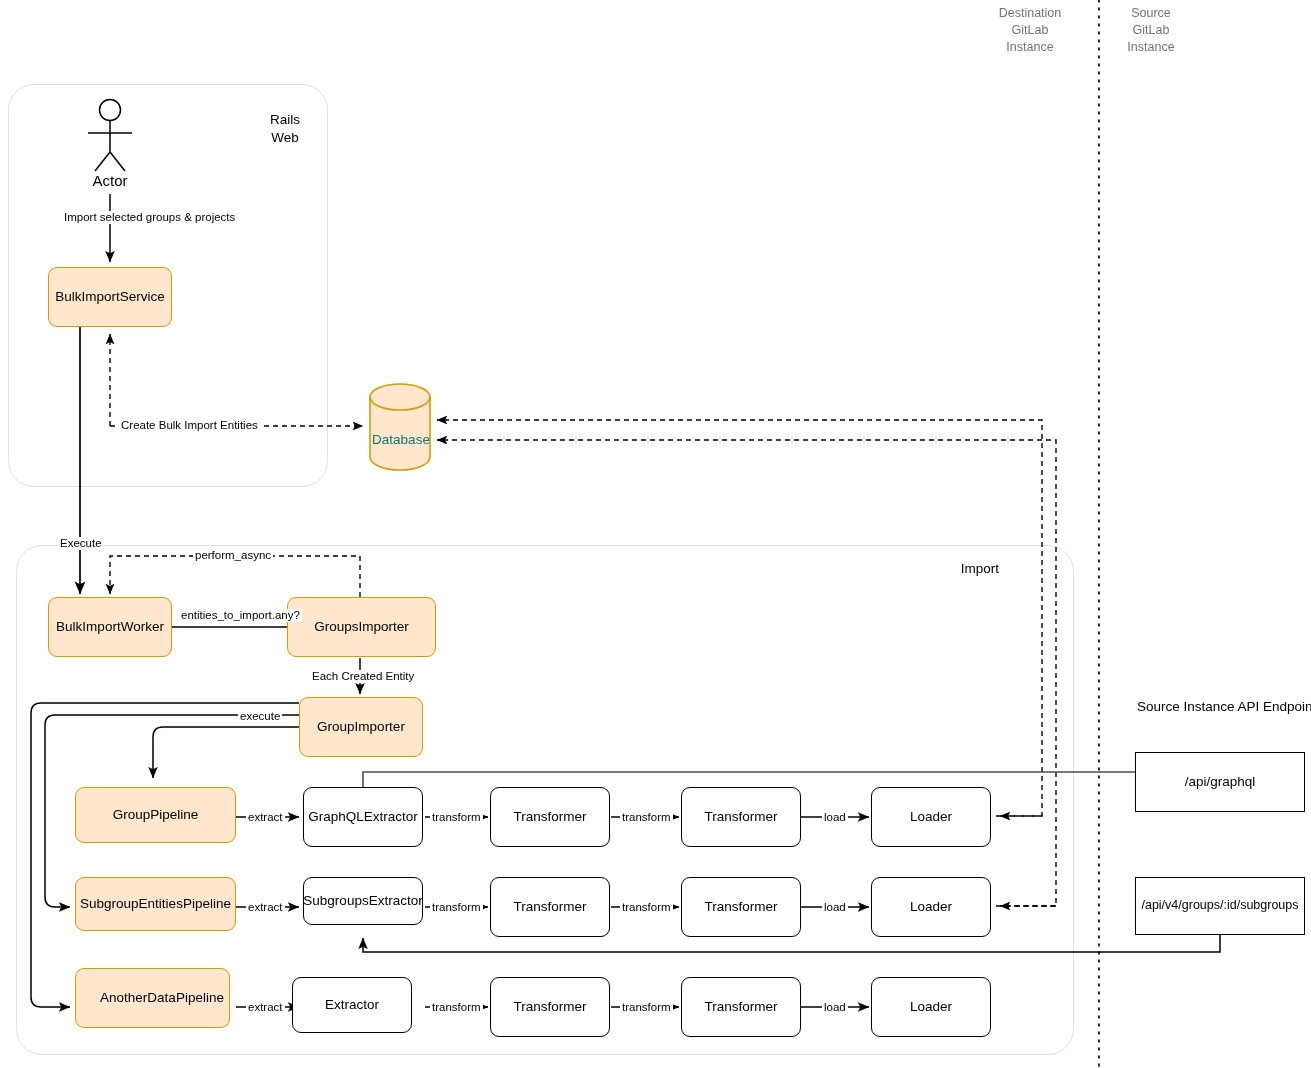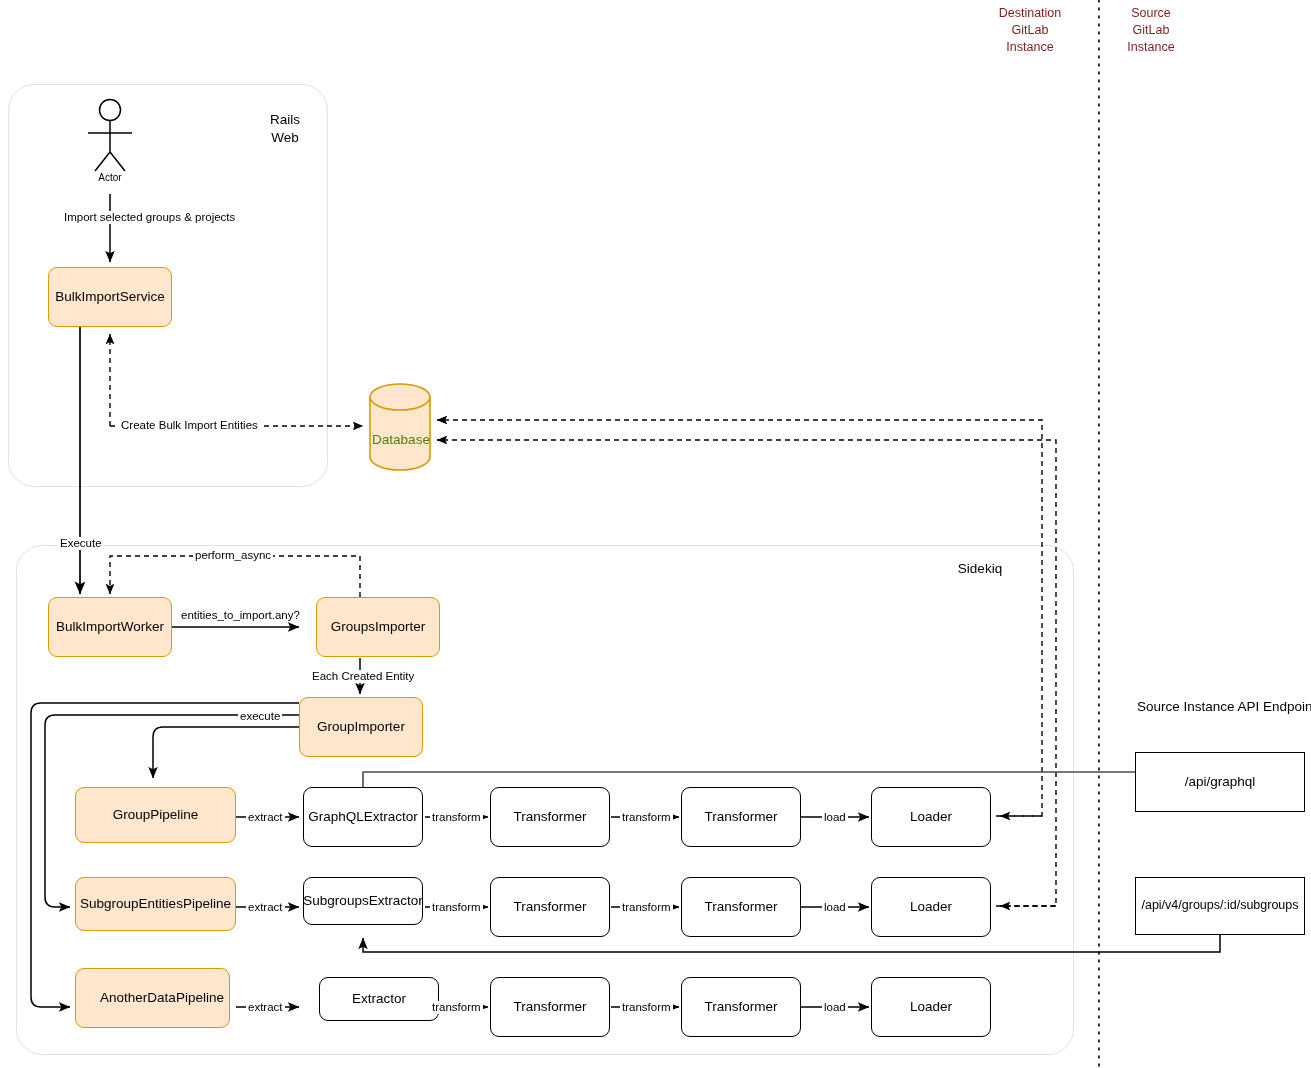--- a/index.html
+++ b/index.html
@@ -69,57 +69,57 @@
     font-size: 11.5px;
     color: #000000;
     background: #ffffff;
     padding: 0 2px;
     white-space: nowrap;
     line-height: 1.1;
   }
   .zone-label {
     position: absolute;
     font-size: 12.5px;
-    color: #7f1d1d;
+    color: #737373;
     line-height: 1.35;
     text-align: center;
     white-space: pre-line;
   }
   .section-label {
     position: absolute;
     font-size: 13.5px;
     color: #000000;
     white-space: nowrap;
   }
   .actor-label {
     position: absolute;
-    font-size: 10px;
+    font-size: 15px;
     color: #000000;
     white-space: nowrap;
   }
   .db-label {
     position: absolute;
     font-size: 13.5px;
-    color: #4d7c0f;
+    color: #0f766e;
     white-space: nowrap;
   }
 </style>
 </head>
 <body>
 
 <div id="canvas">
 
   <div class="container-box" style="left:8px; top:84px; width:320px; height:403px;"></div>
 
   <div class="container-box" style="left:16px; top:545px; width:1058px; height:510px;"></div>
 
   <div class="container-label" style="left:248px; top:111px; width:74px;">Rails
 Web</div>
 
-  <div class="container-label" style="left:938px; top:560px; width:84px;">Sidekiq</div>
+  <div class="container-label" style="left:938px; top:560px; width:84px;">Import</div>
 
   <div class="zone-label" style="left:968px; top:5px; width:124px;">Destination
 GitLab
 Instance</div>
 
   <div class="zone-label" style="left:1096px; top:5px; width:110px;">Source
 GitLab
 Instance</div>
 
   <div class="section-label" style="left:1137px; top:699px;">Source Instance API Endpoints</div>
@@ -192,35 +192,35 @@
 
     <path d="M1220,935 L1220,952 L363,952 L363,938" fill="none" stroke="#000000" stroke-width="1.5" marker-start="url(#arrow)" marker-end="url(#arrow)"></path>
   </svg>
 
   <div class="node proc" style="left:48px; top:267px; width:124px; height:60px;">BulkImportService</div>
 
   <div class="db-label" style="left:371px; top:432px; width:60px; text-align:center;">Database</div>
 
   <div class="node proc" style="left:48px; top:597px; width:124px; height:60px;">BulkImportWorker</div>
 
-  <div class="node proc" style="left:316px; top:597px; width:124px; height:60px;">GroupsImporter</div>
+  <div class="node proc" style="left:287px; top:597px; width:149px; height:60px;">GroupsImporter</div>
 
   <div class="node proc" style="left:299px; top:697px; width:124px; height:60px;text-align:right;">GroupImporter</div>
 
   <div class="node proc" style="left:75px; top:787px; width:161px; height:56px;">GroupPipeline</div>
 
   <div class="node proc" style="left:75px; top:877px; width:161px; height:54px;">SubgroupEntitiesPipeline</div>
 
   <div class="node proc" style="left:75px; top:968px; width:155px; height:60px;padding-left:19px;">AnotherDataPipeline</div>
 
   <div class="node plain" style="left:303px; top:787px; width:120px; height:60px;">GraphQLExtractor</div>
 
   <div class="node plain" style="left:303px; top:877px; width:120px; height:48px;">SubgroupsExtractor</div>
 
-  <div class="node plain" style="left:319px; top:977px; width:120px; height:44px;">Extractor</div>
+  <div class="node plain" style="left:292px; top:977px; width:120px; height:56px;">Extractor</div>
 
   <div class="node plain" style="left:490px; top:787px; width:120px; height:60px;">Transformer</div>
   <div class="node plain" style="left:681px; top:787px; width:120px; height:60px;">Transformer</div>
   <div class="node plain" style="left:871px; top:787px; width:120px; height:60px;">Loader</div>
 
   <div class="node plain" style="left:490px; top:877px; width:120px; height:60px;">Transformer</div>
   <div class="node plain" style="left:681px; top:877px; width:120px; height:60px;">Transformer</div>
   <div class="node plain" style="left:871px; top:877px; width:120px; height:60px;">Loader</div>
 
   <div class="node plain" style="left:490px; top:977px; width:120px; height:60px;">Transformer</div>

